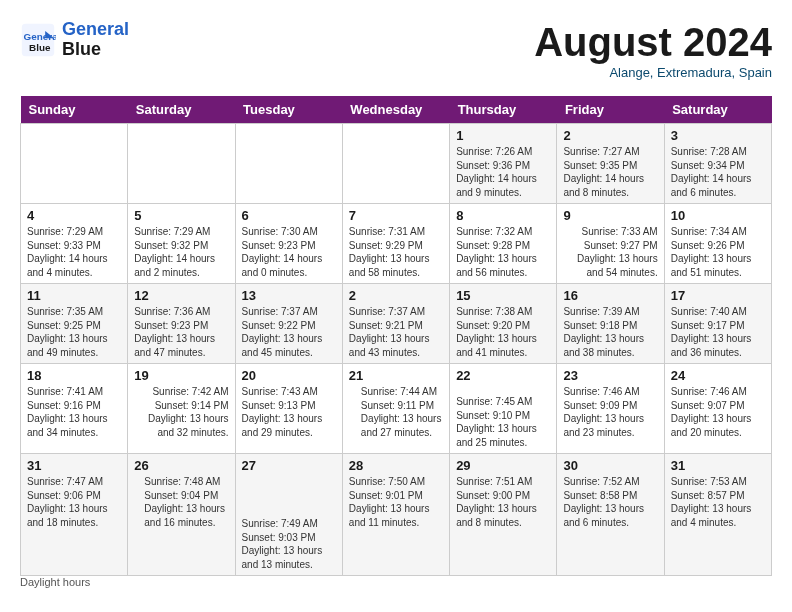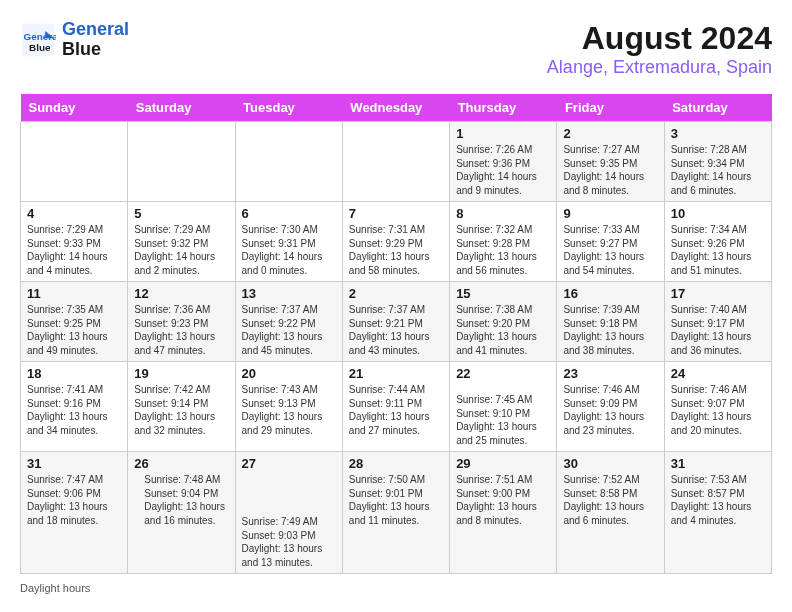--- a/index.html
+++ b/index.html
@@ -31,36 +31,36 @@
       color: #2563c6;
     }
     .logo-icon {
       width: 36px;
       height: 36px;
     }
     .title-block {
       text-align: right;
     }
     .title-block h1 {
-      font-size: 32px;
+      font-size: 40px;
       font-weight: bold;
       color: #1a1a1a;
     }
     .title-block h2 {
-      font-size: 18px;
+      font-size: 13px;
       font-weight: normal;
-      color: #8b5cf6;
+      color: #0c4a6e;
     }
     table {
       width: 100%;
       border-collapse: collapse;
       font-size: 11px;
     }
     thead tr th {
-      background-color: #d946ef;
+      background-color: #701a75;
       color: #fff;
       padding: 6px 8px;
       text-align: left;
       font-size: 13px;
       font-weight: bold;
     }
     tbody tr td {
       border: 1px solid #ccc;
       padding: 4px 6px;
       vertical-align: top;
@@ -83,21 +83,20 @@
     }
     .day-detail {
       font-size: 10px;
       color: #333;
       line-height: 1.35;
     }
     .empty {
       background: #fff !important;
     }
     .footer-note {
-      margin-top: 8px;
       font-size: 11px;
       color: #555;
     }
   </style>
 </head>
 <body>
 
 <div class="header">
   <div class="logo">
     <svg class="logo-icon" viewBox="0 0 40 40">
@@ -169,41 +168,41 @@
         <td>
           <span class="day-num">5</span>
           <div class="day-detail" style="white-space: pre-line;">Sunrise: 7:29 AM
 Sunset: 9:32 PM
 Daylight: 14 hours
 and 2 minutes.</div>
         </td>
         <td>
           <span class="day-num">6</span>
           <div class="day-detail" style="white-space: pre-line;">Sunrise: 7:30 AM
-Sunset: 9:31 PM
+Sunset: 9:23 PM
 Daylight: 14 hours
 and 0 minutes.</div>
         </td>
         <td>
           <span class="day-num">7</span>
           <div class="day-detail" style="white-space: pre-line;">Sunrise: 7:31 AM
 Sunset: 9:29 PM
 Daylight: 13 hours
 and 58 minutes.</div>
         </td>
         <td>
           <span class="day-num">8</span>
           <div class="day-detail" style="white-space: pre-line;">Sunrise: 7:32 AM
 Sunset: 9:28 PM
 Daylight: 13 hours
 and 56 minutes.</div>
         </td>
         <td>
           <span class="day-num">9</span>
-          <div class="day-detail" style="white-space: pre-line;">Sunrise: 7:33 AM
+          <div class="day-detail" style="white-space: pre-line; text-align: right;">Sunrise: 7:33 AM
 Sunset: 9:27 PM
 Daylight: 13 hours
 and 54 minutes.</div>
         </td>
         <td>
           <span class="day-num">10</span>
           <div class="day-detail" style="white-space: pre-line;">Sunrise: 7:34 AM
 Sunset: 9:26 PM
 Daylight: 13 hours
 and 51 minutes.</div>
@@ -263,35 +262,35 @@
       <tr>
         <td>
           <span class="day-num">18</span>
           <div class="day-detail" style="white-space: pre-line;">Sunrise: 7:41 AM
 Sunset: 9:16 PM
 Daylight: 13 hours
 and 34 minutes.</div>
         </td>
         <td>
           <span class="day-num">19</span>
-          <div class="day-detail" style="white-space: pre-line;">Sunrise: 7:42 AM
+          <div class="day-detail" style="white-space: pre-line; text-align: right;">Sunrise: 7:42 AM
 Sunset: 9:14 PM
 Daylight: 13 hours
 and 32 minutes.</div>
         </td>
         <td>
           <span class="day-num">20</span>
           <div class="day-detail" style="white-space: pre-line;">Sunrise: 7:43 AM
 Sunset: 9:13 PM
 Daylight: 13 hours
 and 29 minutes.</div>
         </td>
         <td>
           <span class="day-num">21</span>
-          <div class="day-detail" style="white-space: pre-line;">Sunrise: 7:44 AM
+          <div class="day-detail" style="white-space: pre-line; margin-left: 12px;">Sunrise: 7:44 AM
 Sunset: 9:11 PM
 Daylight: 13 hours
 and 27 minutes.</div>
         </td>
         <td>
           <span class="day-num">22</span>
           <div class="day-detail" style="white-space: pre-line; margin-top: 12px;">Sunrise: 7:45 AM
 Sunset: 9:10 PM
 Daylight: 13 hours
 and 25 minutes.</div>

